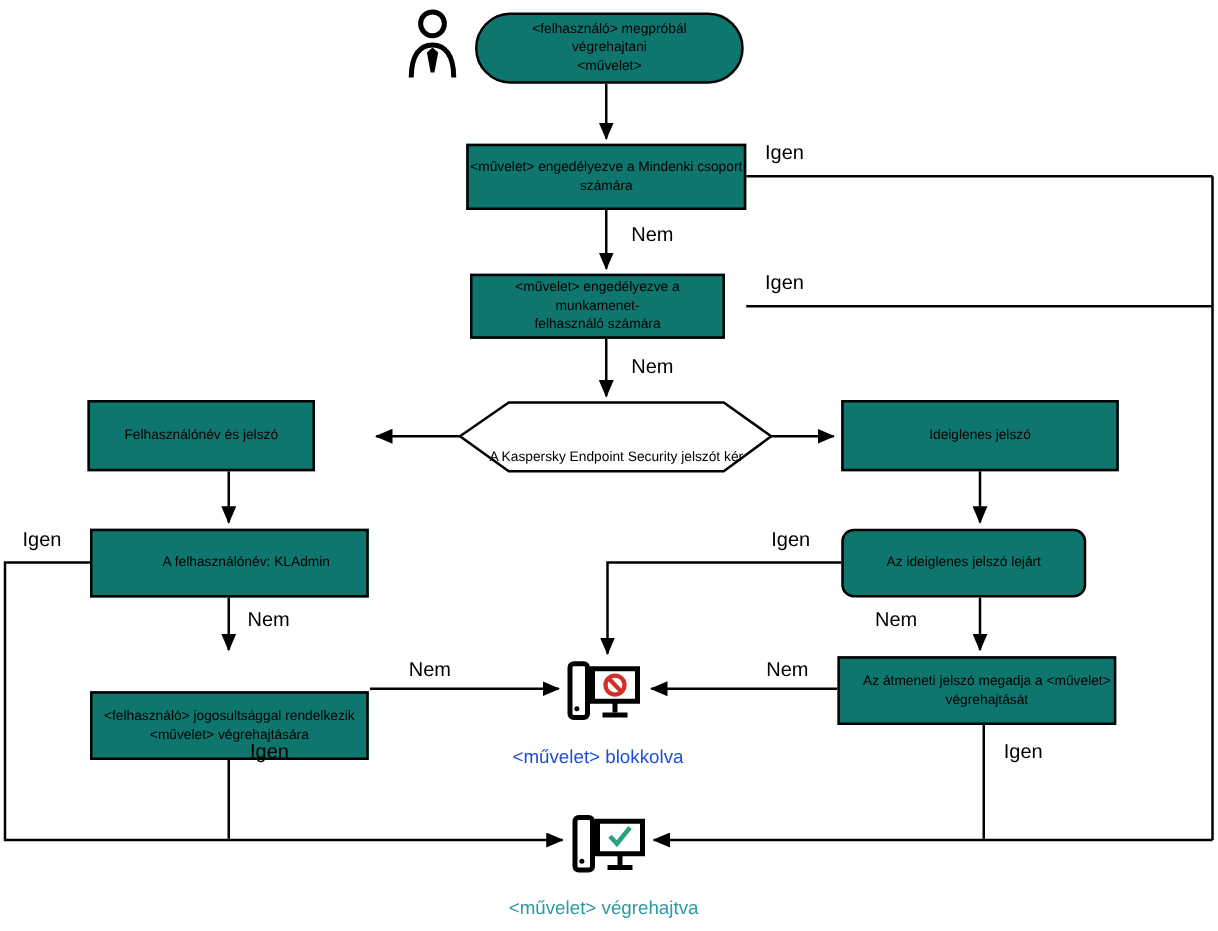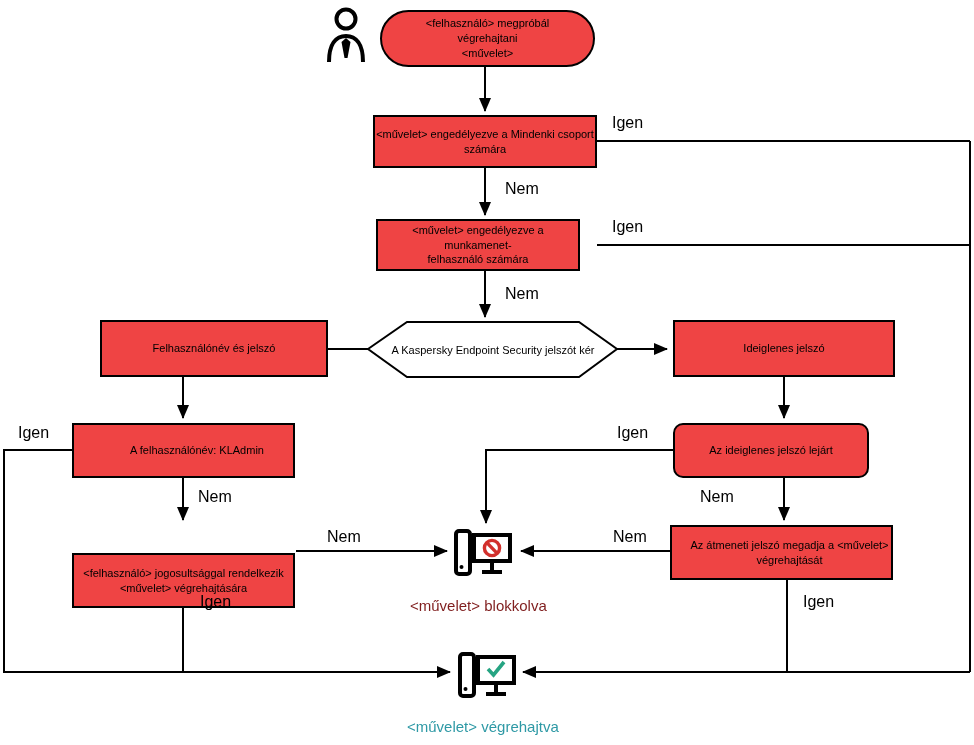--- a/index.html
+++ b/index.html
@@ -13,21 +13,21 @@
   }
   svg.overlay {
     position: absolute;
     left: 0; top: 0;
     width: 974px; height: 745px;
     z-index: 1;
   }
   .node {
     position: absolute;
     z-index: 2;
-    background: #ef4444;
+    background: #0f766e;
     border: 2px solid #000000;
     display: flex;
     align-items: center;
     justify-content: center;
     text-align: center;
     font-size: 11px;
     line-height: 1.35;
     color: #000000;
     box-sizing: border-box;
     white-space: pre-line;
@@ -38,20 +38,21 @@
     z-index: 2;
     background: transparent;
     border: none;
     display: flex;
     align-items: center;
     justify-content: center;
     text-align: center;
     font-size: 11px;
     color: #000000;
     white-space: pre-line;
+    margin-top: 16px;
   }
   .edge-label {
     position: absolute;
     z-index: 3;
     font-size: 16px;
     color: #000000;
     white-space: nowrap;
   }
   .outcome-label {
     position: absolute;
@@ -128,21 +129,21 @@
 &lt;művelet&gt;</div>
 
   <div class="node" style="left:373px; top:115px; width:224px; height:53px;">&lt;művelet&gt; engedélyezve a Mindenki csoport
 számára</div>
 
   <div class="node" style="left:376px; top:219px; width:204px; height:52px;">&lt;művelet&gt; engedélyezve a munkamenet-
 felhasználó számára</div>
 
   <div class="hexlabel" style="left:375px; top:322px; width:236px; height:55px;">A Kaspersky Endpoint Security jelszót kér</div>
 
-  <div class="node" style="left:70px; top:320px; width:228px; height:57px;margin-left:30px;">Felhasználónév és jelszó</div>
+  <div class="node" style="left:70px; top:320px; width:182px; height:57px;">Felhasználónév és jelszó</div>
 
   <div class="node" style="left:673px; top:320px; width:222px; height:57px;">Ideiglenes jelszó</div>
 
   <div class="node" style="left:72px; top:423px; width:223px; height:55px;padding-left:27px;">A felhasználónév: KLAdmin</div>
 
   <div class="node" style="left:673px; top:423px; width:196px; height:55px;border-radius:10px;">Az ideiglenes jelszó lejárt</div>
 
   <div class="node" style="left:72px; top:525px; width:223px; height:55px;margin-top:28px;">&lt;felhasználó&gt; jogosultsággal rendelkezik
 &lt;művelet&gt; végrehajtására</div>
 
@@ -180,17 +181,17 @@
     <svg width="62" height="56" viewBox="0 0 62 56">
       <rect x="4" y="6" width="14" height="42" rx="3" fill="#fff" stroke="#000" stroke-width="4"></rect>
       <circle cx="9.5" cy="41" r="2" fill="#000"></circle>
       <rect x="22" y="9" width="36" height="26" fill="#fff" stroke="#000" stroke-width="4"></rect>
       <line x1="40" y1="35" x2="40" y2="44" stroke="#000" stroke-width="4"></line>
       <line x1="30" y1="46" x2="50" y2="46" stroke="#000" stroke-width="4"></line>
       <polyline points="32,21 37.5,27 48,14" fill="none" stroke="#26a482" stroke-width="3.6"></polyline>
     </svg>
   </div>
 
-  <div class="outcome-label" style="left: 410px; top: 597px; color: #7f1d1d;">&lt;művelet&gt; blokkolva</div>
+  <div class="outcome-label" style="left: 410px; top: 597px; color: #1d4ed8;">&lt;művelet&gt; blokkolva</div>
 
   <div class="outcome-label" style="left: 407px; top: 718px; color: rgb(46, 153, 165);">&lt;művelet&gt; végrehajtva</div>
 
 </div>
 
 </body></html>

